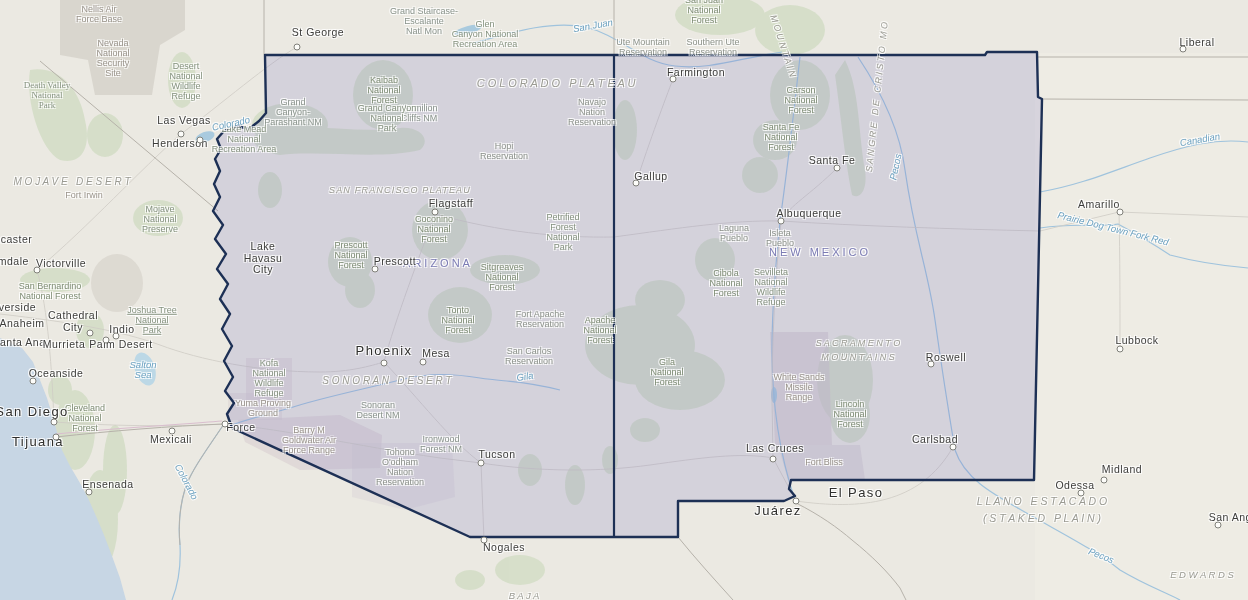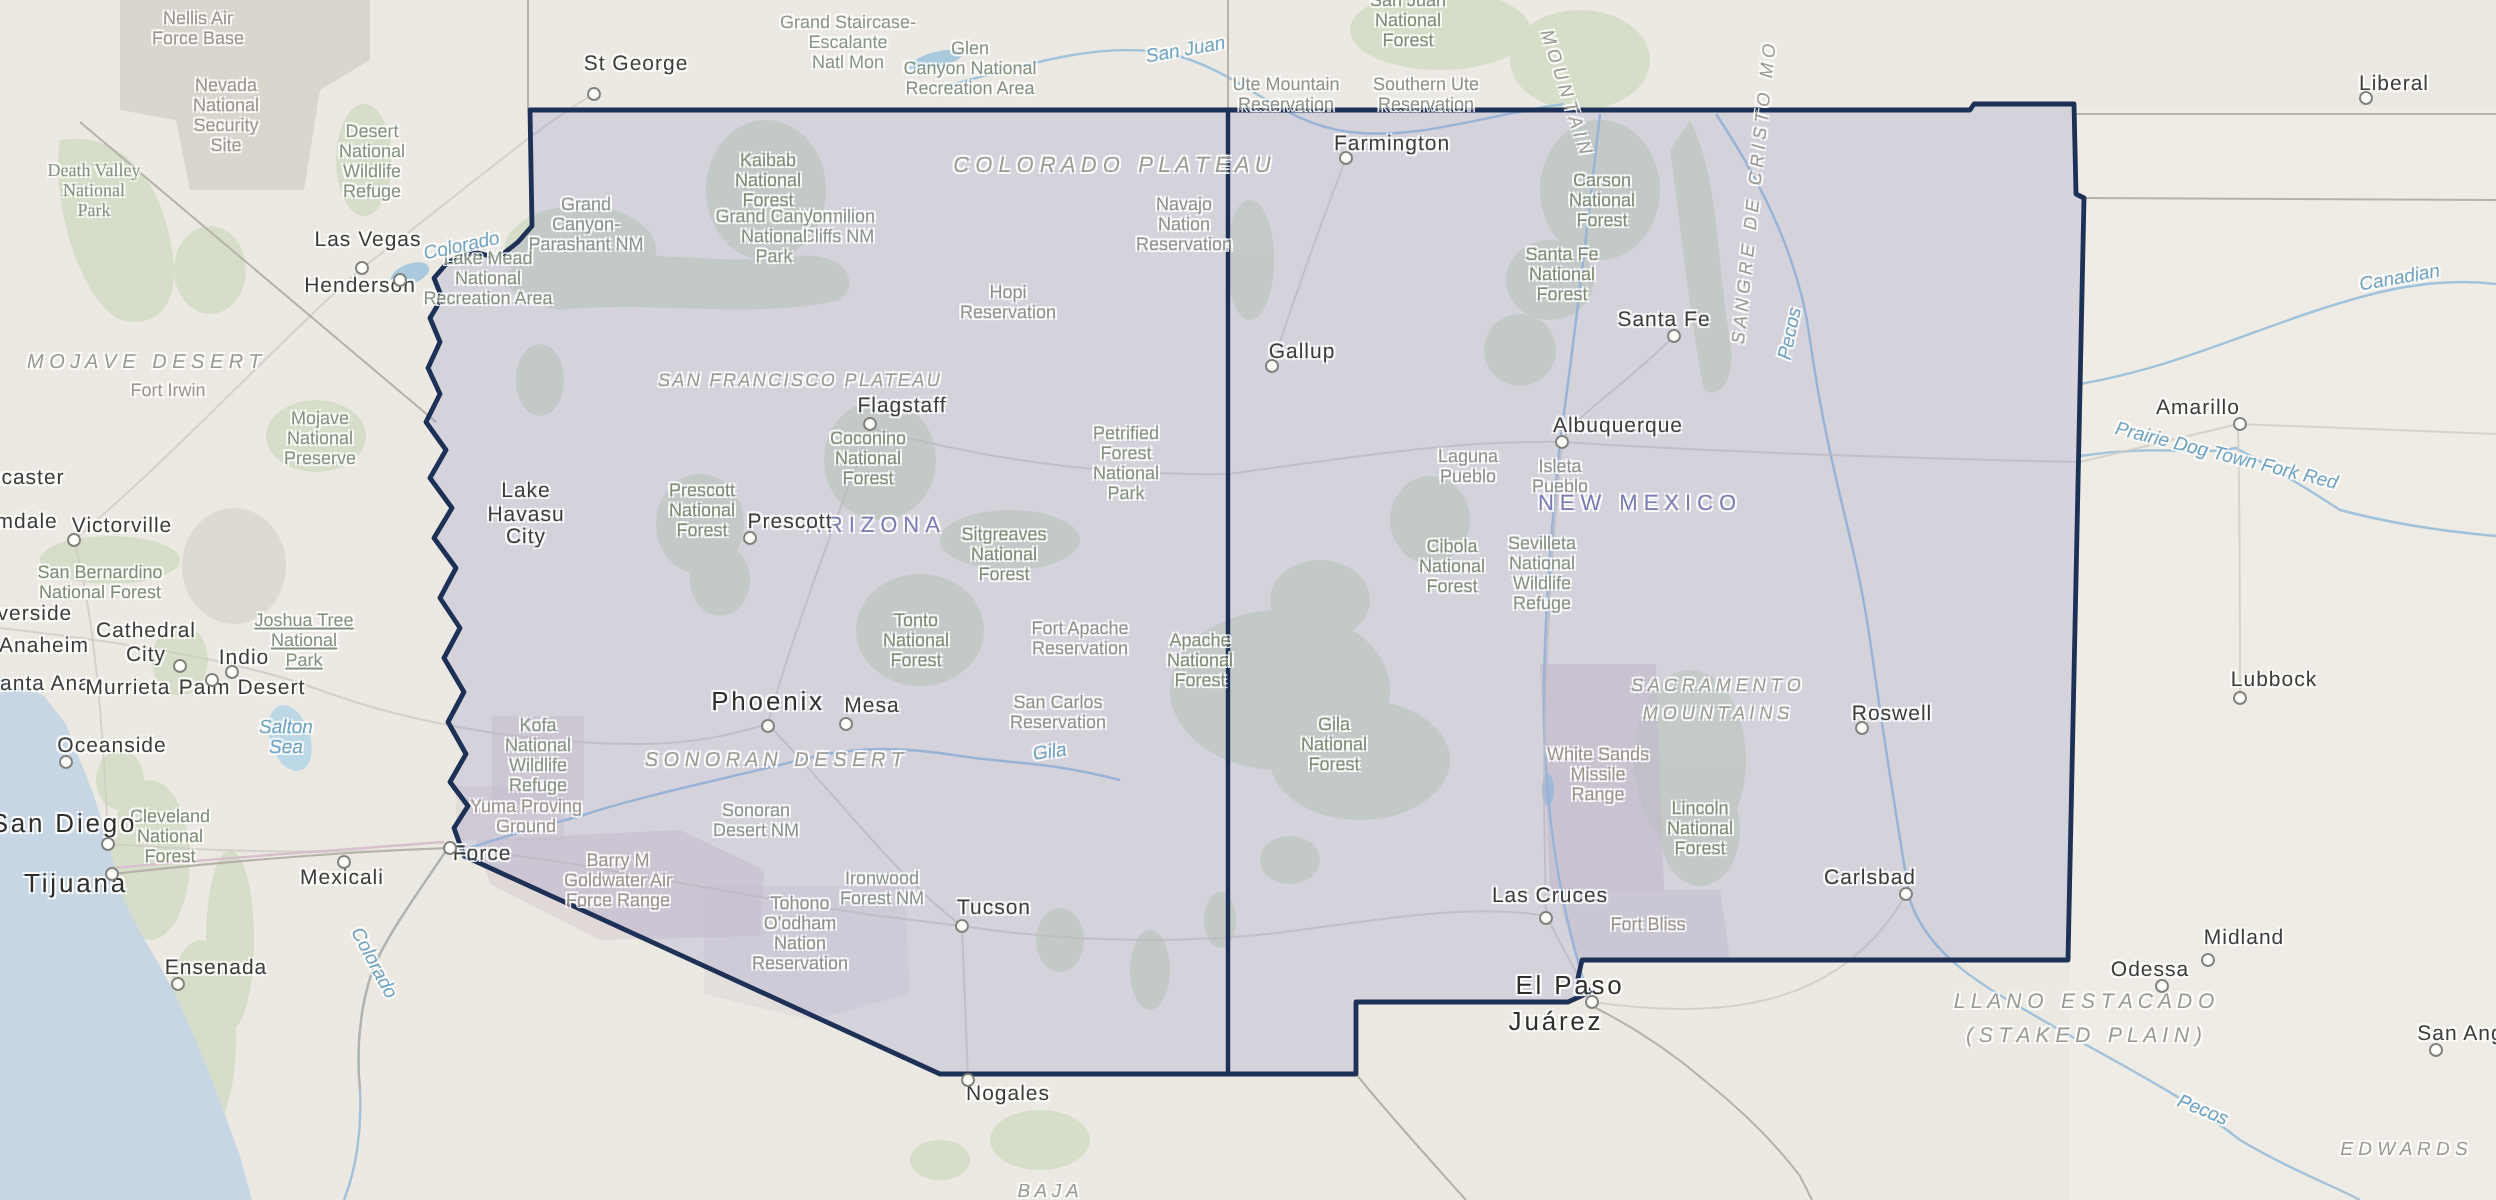--- a/index.html
+++ b/index.html
@@ -342,21 +342,21 @@
       <div class="lbl city" style="left: 809px; top: 214px; transform: translate(-50%, -50%);">Albuquerque</div>
       <div class="marker" style="left: 781px; top: 221px;"></div>
       <div class="lbl city" style="left: 832px; top: 161px; transform: translate(-50%, -50%);">Santa Fe</div>
       <div class="marker" style="left: 837px; top: 168px;"></div>
       <div class="lbl city" style="left: 946px; top: 358px; transform: translate(-50%, -50%);">Roswell</div>
       <div class="marker" style="left: 931px; top: 364px;"></div>
       <div class="lbl city" style="left: 935px; top: 440px; transform: translate(-50%, -50%);">Carlsbad</div>
       <div class="marker" style="left: 953px; top: 447px;"></div>
       <div class="lbl city" style="left: 775px; top: 449px; transform: translate(-50%, -50%);">Las Cruces</div>
       <div class="marker" style="left: 773px; top: 459px;"></div>
-      <div class="lbl city big" style="left: 785px; top: 493px; transform: translate(-50%, -50%); text-align: right;">El Paso</div>
+      <div class="lbl city big" style="left: 856px; top: 493px; transform: translate(-50%, -50%); text-align: right;">El Paso</div>
       <div class="marker" style="left: 796px; top: 501px;"></div>
       <div class="lbl city big" style="left: 778px; top: 511px; transform: translate(-50%, -50%);">Juárez</div>
       <div class="lbl city" style="left: 1197px; top: 43px; transform: translate(-50%, -50%);">Liberal</div>
       <div class="marker" style="left: 1183px; top: 49px;"></div>
       <div class="lbl city" style="left: 1099px; top: 205px; transform: translate(-50%, -50%);">Amarillo</div>
       <div class="marker" style="left: 1120px; top: 212px;"></div>
       <div class="lbl city" style="left: 1137px; top: 341px; transform: translate(-50%, -50%);">Lubbock</div>
       <div class="marker" style="left: 1120px; top: 349px;"></div>
       <div class="lbl city" style="left: 1122px; top: 470px; transform: translate(-50%, -50%);">Midland</div>
       <div class="marker" style="left: 1104px; top: 480px;"></div>

